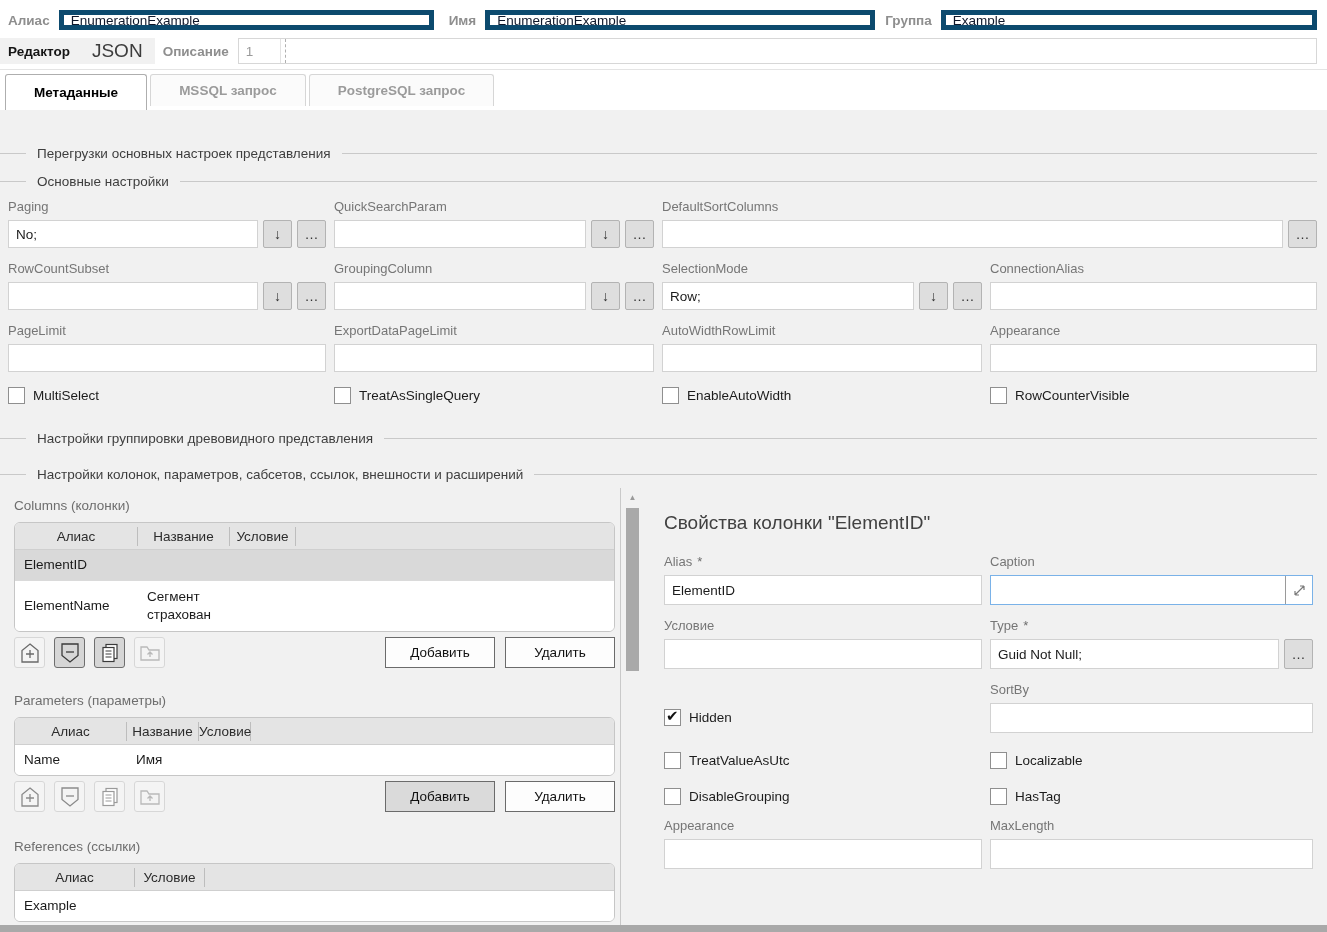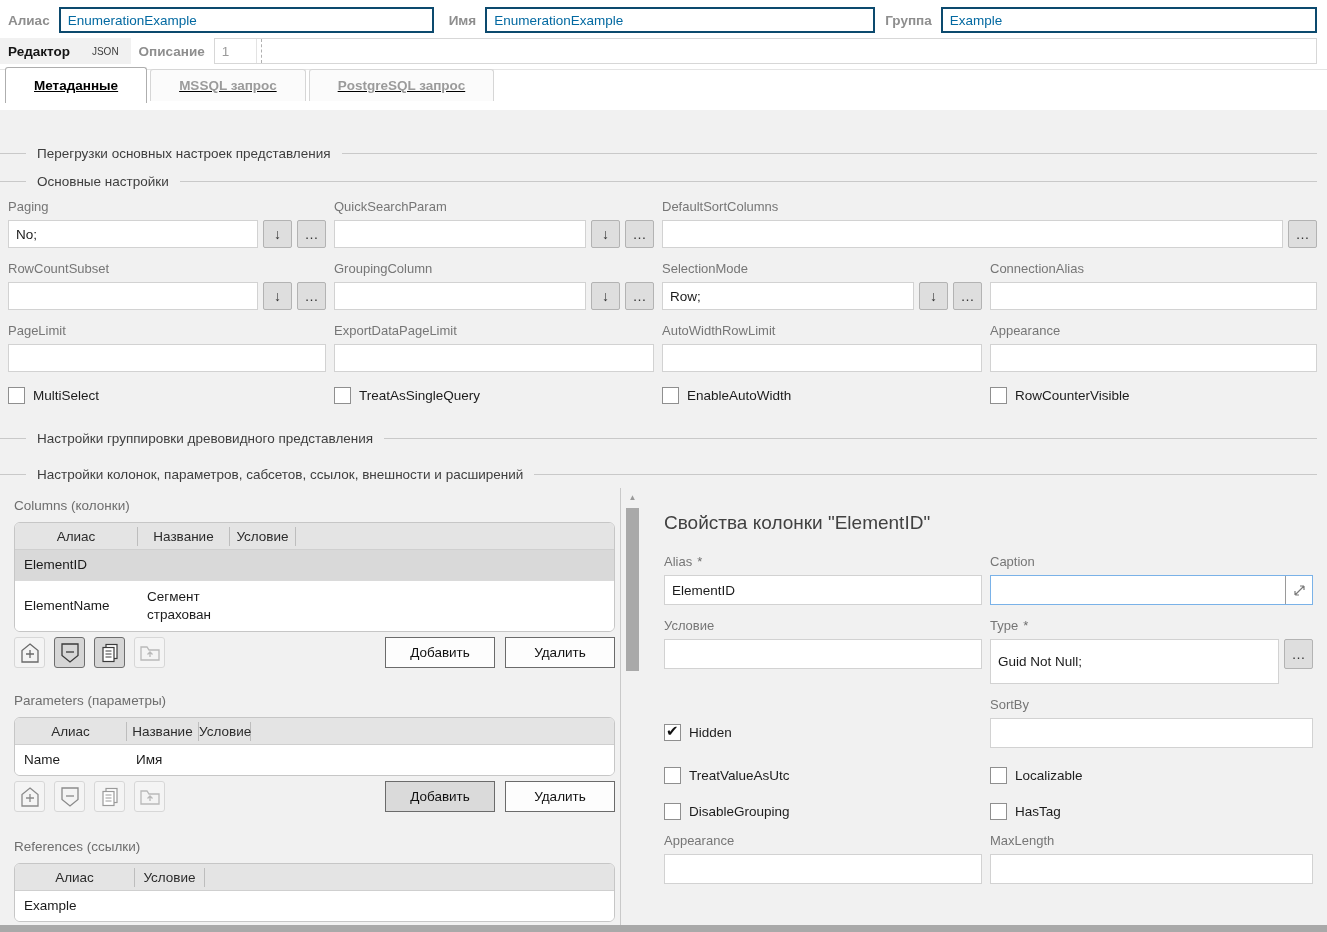--- a/index.html
+++ b/index.html
@@ -4,31 +4,31 @@
 <style>
   * { margin:0; padding:0; box-sizing:border-box; }
   html,body { width:1327px; height:932px; }
   body { font-family:"Liberation Sans","DejaVu Sans",sans-serif; background:#fff; }
   .page { position:relative; width:1327px; height:932px; overflow:hidden; background:#fff; }
 
   
   .topbar { position:absolute; top:0; left:0; width:1327px; height:70px; background:#fff; border-bottom:1px solid #e4e4e4; }
   .row1 { position:absolute; top:7px; left:0; right:0; height:26px; display:flex; align-items:center; }
   .toplabel { font-weight:bold; color:#8e8e8e; font-size:13.5px; white-space:nowrap; }
-  .tb-top { height:26px; border:2px solid #0c4a6e; background:#fff; font-family:inherit; font-size:13.5px; color:#0369a1; padding:0 7px; outline:none; }
+  .tb-top { height:20px; border:5px solid #0c4a6e; background:#fff; font-family:inherit; font-size:13.5px; color:#0f172a; padding:0 7px; outline:none; }
   .row2 { position:absolute; top:38px; left:0; right:0; height:26px; display:flex; align-items:center; }
   .editor-strip { background:#f1f1f1; height:26px; display:flex; align-items:center; padding:0 12px 0 8px; gap:22px; }
   .lbl-editor { font-weight:bold; color:#151515; font-size:13.5px; }
-  .lbl-json { color:#3c3c3c; font-size:10px; }
+  .lbl-json { color:#3c3c3c; font-size:19px; }
   .desc-wrap { display:flex; align-items:stretch; border:1px solid #d7d7d7; background:#fff; height:26px; flex:1; margin-right:10px; }
   .desc-num { width:42px; border:none; outline:none; font-family:inherit; font-size:13.5px; color:#9a9a9a; padding:0 7px; border-right:1px solid #e3e3e3; }
   .desc-rest { flex:1; border:none; outline:none; border-left:1px dashed #b0b0b0; margin-left:4px; font-family:inherit; font-size:13.5px; }
 
   
-  .tabs { position:absolute; top:67px; left:5px; display:flex; align-items:center;text-decoration:underline; }
+  .tabs { position:absolute; top:74px; left:5px; display:flex; align-items:flex-start; }
   .tab { height:32px; padding:0 28px; margin-right:3px; display:flex; align-items:center; justify-content:center;
          border:1px solid #d6d6d6; border-bottom:none; border-radius:3px 3px 0 0;
          background:#fbfbfb; color:#9b9b9b; font-weight:bold; font-size:13.5px; cursor:default; }
   .tab.active { height:36px; background:#fff; border-color:#aeaeae; color:#000; }
 
   
   .content { position:absolute; top:110px; left:0; right:0; bottom:0; background:#f1f1f1; display:flex; flex-direction:column; overflow:hidden; }
   .gcap { display:flex; align-items:center; color:#3e3e3e; font-size:13.5px; white-space:nowrap; }
   .gcap::before { content:""; width:26px; height:1px; background:#c9c9c9; margin-right:11px; }
   .gcap::after { content:""; flex:1; height:1px; background:#c9c9c9; margin-left:11px; margin-right:10px; }
@@ -415,21 +415,21 @@
 
           <div class="pfield">
             <div class="flabel">Условие</div>
             <div class="frow">
                 <input class="tb" style="height: 30px;" value="">
               </div>
           </div>
           <div class="pfield">
             <div class="flabel"><span>Type</span><span class="req">*</span></div>
             <div class="frow">
-              <input class="tb" style="height: 45px;" value="Guid Not Null;">
+              <input class="tb" style="height: 30px;" value="Guid Not Null;">
               <button class="sqbtn" style="height:30px;">
                   <span class="glyph">…</span>
                 </button>
             </div>
           </div>
 
           <div class="alignend">
             <span class="cb">
                 <span class="cbox">
                   <span class="mark">✔</span>

